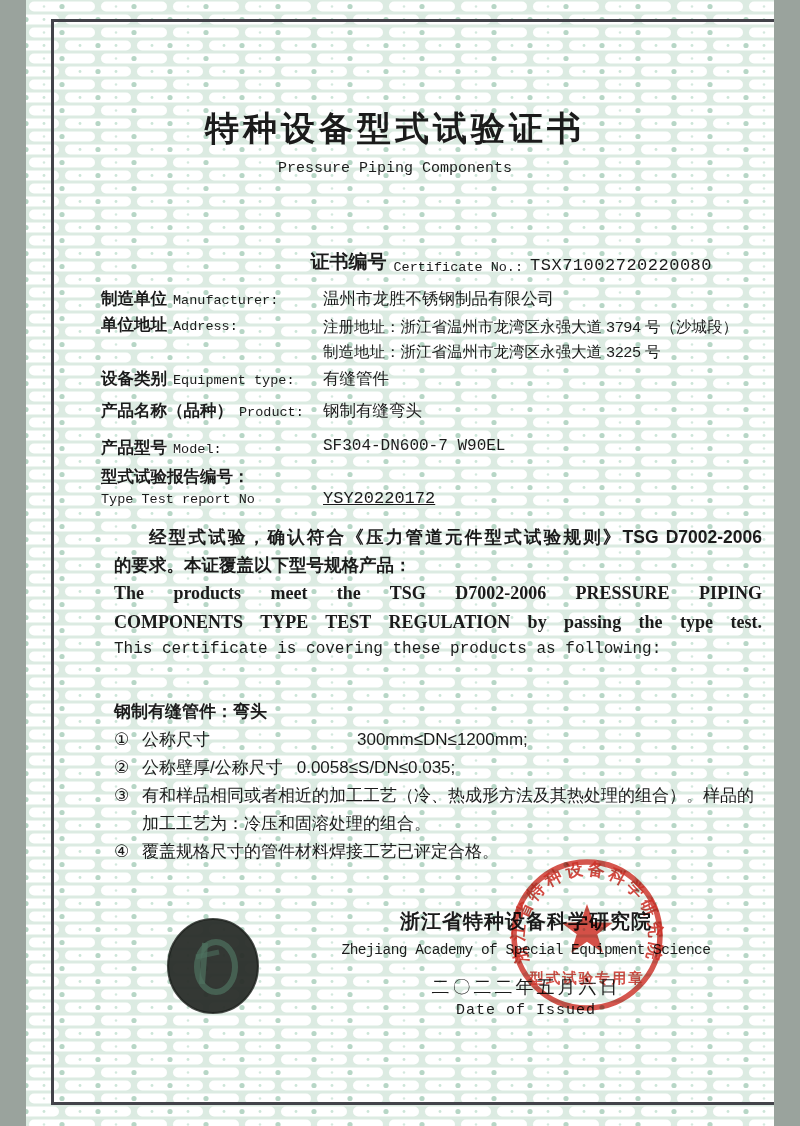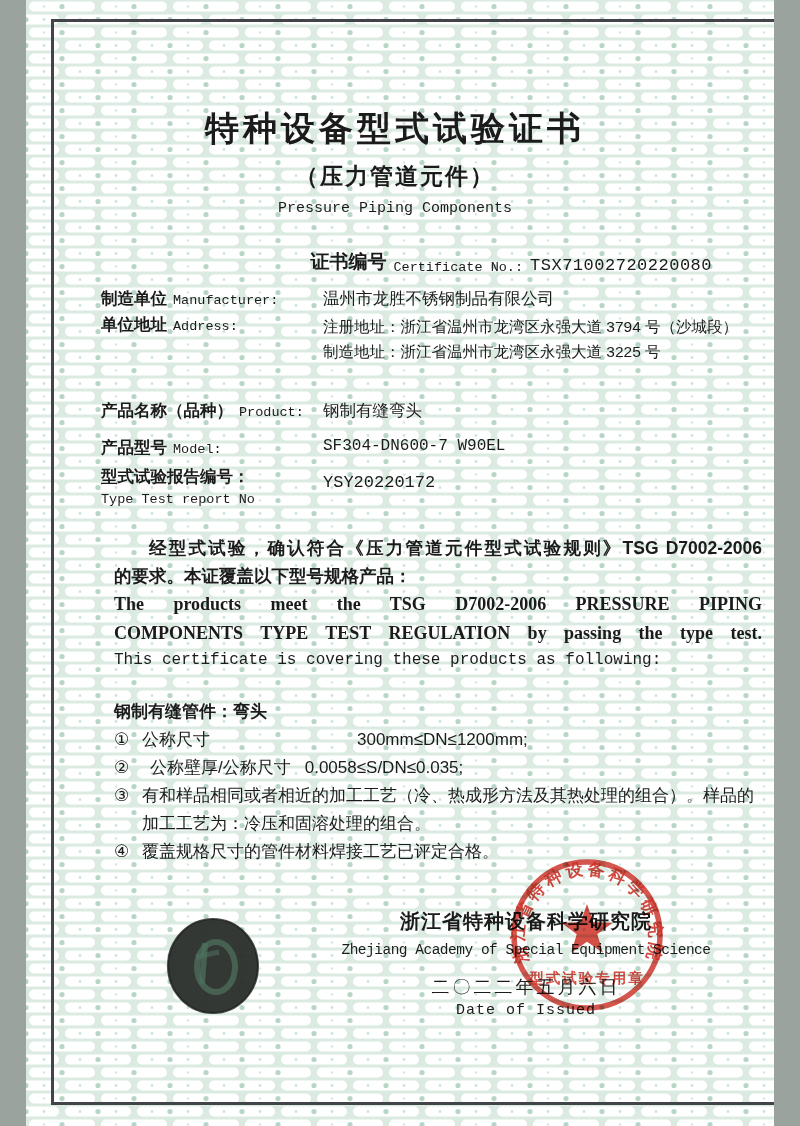--- a/index.html
+++ b/index.html
@@ -35,33 +35,33 @@
   .lzh{font-size:16.5px;font-weight:600;white-space:nowrap;}
   .len{font-size:13.5px;white-space:nowrap;}
   .val{font-size:16.5px;font-weight:500;}
   .val.mono{font-size:16px;}
   .val-lines{font-size:15.5px;line-height:25px;font-weight:500;}
   .lab-stack{flex:0 0 222px;}
   .lab-stack .lzh{display:block;}
   .lab-stack .len{display:block;margin-top:4px;}
 
   
-  .statement{position:absolute;left:88px;width:648px;top:534px;z-index:2;}
+  .statement{position:absolute;left:88px;width:648px;top:523px;z-index:2;}
   .s-zh1{font-size:17.5px;line-height:28px;font-weight:600;text-indent:2em;text-align:justify;text-align-last:justify;}
   .s-zh2{font-size:17.5px;line-height:28px;font-weight:600;}
   .s-en1,.s-en2{font-size:18px;line-height:28.5px;text-align:justify;text-align-last:justify;}
   .s-en3{font-size:16px;line-height:27px;}
 
   
   .products{position:absolute;left:88px;width:652px;top:698px;z-index:2;font-size:17px;line-height:28px;font-weight:500;}
   .p-head{font-weight:600;}
   .p-row{display:flex;}
   .p-marker{flex:0 0 28px;}
   .p-lab1{flex:0 0 215px;}
-  .p-lab2{margin-right:14px;margin-left:8px;}
+  .p-lab2{margin-right:14px;}
   .p-val{white-space:nowrap;}
   .p-wrap{padding-left:28px;text-indent:-28px;}
 
   
   .issuer{position:absolute;left:280px;width:440px;top:908px;text-align:center;z-index:2;}
   .i-zh{font-size:20px;font-weight:600;letter-spacing:1px;}
   .i-en{font-size:14.5px;margin-top:7px;letter-spacing:-0.5px;white-space:nowrap;}
   .i-date{font-size:18px;margin-top:17px;letter-spacing:3px;font-weight:500;}
   .i-datelab{font-size:15px;margin-top:3px;letter-spacing:1px;}
 
@@ -90,21 +90,20 @@
       </pattern>
     </defs>
     <rect width="800" height="1126" fill="url(#pat)"></rect>
     <rect width="800" height="1126" fill="#ffffff" opacity="0.28"></rect>
   </svg>
 
   <div class="frame"></div>
 
   <div class="title-block">
     <div class="title-zh">特种设备型式试验证书</div>
-    <div class="subtitle-zh">（压力管道元件）</div>
     <div class="subtitle-en mono">Pressure Piping Components</div>
   </div>
 
   <div class="cert-line">
     <span class="zh">证书编号</span>
     <span class="en mono">Certificate No.:</span>
     <span class="num mono">TSX71002720220080</span>
   </div>
 
   <div class="row" style="top:288px;">
@@ -119,20 +118,27 @@
     <div class="lab" style="padding-top:0;">
       <span class="lzh">单位地址</span>
       <span class="len mono">Address:</span>
     </div>
     <div class="val-lines">
       <div>注册地址：浙江省温州市龙湾区永强大道 3794 号（沙城段）</div>
       <div>制造地址：浙江省温州市龙湾区永强大道 3225 号</div>
     </div>
   </div>
 
+  <div class="row" style="top:368px;">
+    <div class="lab">
+      <span class="lzh">设备类别</span>
+      <span class="len mono">Equipment type:</span>
+    </div>
+    <div class="val">有缝管件</div>
+  </div>
 
   <div class="row" style="top:400px;">
     <div class="lab">
       <span class="lzh">产品名称（品种）</span>
       <span class="len mono">Product:</span>
     </div>
     <div class="val">钢制有缝弯头</div>
   </div>
 
   <div class="row" style="top:437px;">
@@ -141,21 +147,21 @@
       <span class="len mono">Model:</span>
     </div>
     <div class="val mono">SF304-DN600-7 W90EL</div>
   </div>
 
   <div class="row" style="top:466px;">
     <div class="lab-stack">
       <span class="lzh">型式试验报告编号：</span>
       <span class="len mono">Type Test report No</span>
     </div>
-    <div class="val mono" style="padding-top:7px;font-size:17px;">YSY20220172</div>
+    <div class="val mono" style="padding-top:23px;font-size:17px;text-decoration:underline;">YSY20220172</div>
   </div>
 
   <div class="statement">
     <div class="s-zh1">经型式试验，确认符合《压力管道元件型式试验规则》TSG D7002-2006</div>
     <div class="s-zh2">的要求。本证覆盖以下型号规格产品：</div>
     <div class="s-en1 serifb">The products meet the TSG D7002-2006 PRESSURE PIPING</div>
     <div class="s-en2 serifb">COMPONENTS TYPE TEST REGULATION by passing the type test.</div>
     <div class="s-en3 mono">This certificate is covering these products as following:</div>
   </div>
 

